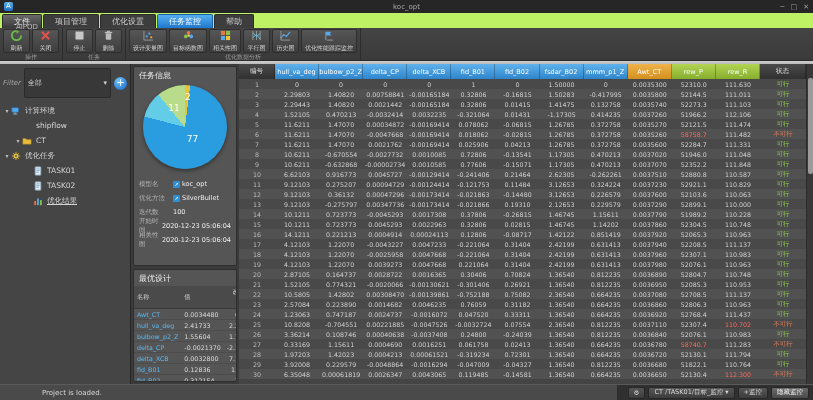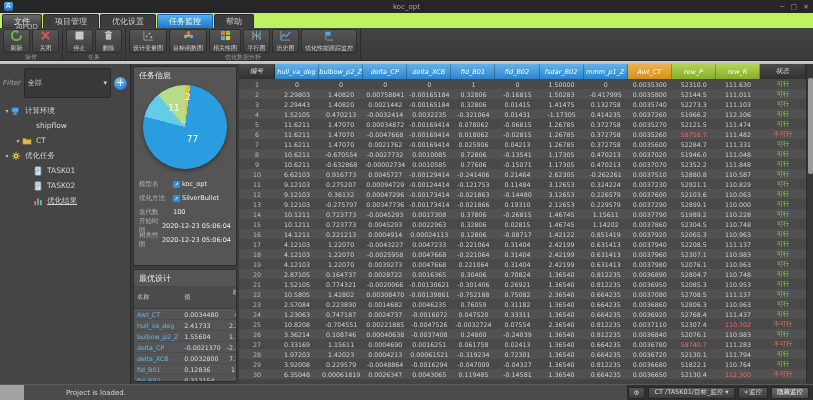--- a/index.html
+++ b/index.html
@@ -60,40 +60,40 @@
 
   .minitable { width:100%; border-collapse:collapse; font-size:6.3px; }
   .minitable th { background:#4a4a4a; color:#cccccc; font-weight:normal; padding:2px 3px; text-align:left; border-bottom:1px solid #3a3a3a; }
   .minitable td { padding:1.5px 3px; border-bottom:1px solid #4c4c4c; color:#dddddd; }
   .minitable td.nm { color:#5fb8f2; }
   .minitable td.pc, .minitable th.pc { text-align:right; }
 
   
   .tablewrap { flex:1; display:flex; background:#444444; }
   .rtable { flex:1; display:flex; flex-direction:column; }
-  .thead { display:grid; grid-template-columns:36px repeat(11,1fr) 46px; height:15px;font-style:italic; }
+  .thead { display:grid; grid-template-columns:36px repeat(11,1fr) 46px; height:15px; }
   .thc { font-size:6.5px; color:#fff; display:flex; align-items:center; justify-content:center; white-space:nowrap; overflow:hidden; border-right:1px solid rgba(0,0,0,.25); }
   .thc.idx,.thc.status { background:linear-gradient(#4a4a4a,#303030); color:#e0e0e0; }
   .thc.input { background:linear-gradient(#5fb2ec,#2e85cc); }
   .thc.objective { background:linear-gradient(#eeb34a,#d3901f); }
   .thc.constraint { background:linear-gradient(#b3d455,#86ad2c); }
   .tbody { flex:1; }
   .trow { display:grid; grid-template-columns:36px repeat(11,1fr) 46px; height:10px; }
   .trow:nth-child(odd)  { background:#494949; }
   .trow:nth-child(even) { background:#515151; }
   .tc { font-size:6.3px; color:#d2d2d2; display:flex; align-items:center; justify-content:center; white-space:nowrap; overflow:hidden; }
   .tc.idx { color:#bdbdbd; }
   .tc.red { color:#ff6b5e; }
   .tc.st-ok { color:#8fd14f; }
   .tc.st-bad { color:#e8825a; }
   .vscroll { width:7px; background:#383838; border-left:1px solid #2c2c2c; position:relative; }
   .vthumb { position:absolute; top:14px; left:1px; width:5px; height:96px; background:#9b9b9b; border-radius:2px; }
 
   
-  .statusbar { height:16px; background:#a3a3a3; border-top:1px solid #5a5a5a; display:flex; align-items:flex-start; position:relative;padding-left:24px; }
+  .statusbar { height:16px; background:#c4b5fd; border-top:1px solid #5a5a5a; display:flex; align-items:flex-start; position:relative; }
   .statusleft { width:618px; height:100%; background:#4a4a4a; display:flex; align-items:center; padding-left:42px; font-size:7px; color:#d8d8d8; border-right:1px solid #2c2c2c; }
   .statusright { flex:1; height:100%; background:#303030; display:flex; align-items:center; justify-content:flex-end; gap:3px; padding-right:4px; }
   .sbtn { height:12px; background:linear-gradient(#565656,#3c3c3c); border:1px solid #272727; border-radius:2px; color:#d8d8d8; font-size:6.5px; display:flex; align-items:center; padding:0 5px; gap:2px; white-space:nowrap; }
   .sbtn.primary { background:linear-gradient(#6a6a6a,#4a4a4a); color:#f0f0f0; }
 </style>
 </head>
 <body>
 
 <div class="titlebar">
   <div class="logo">A</div>

